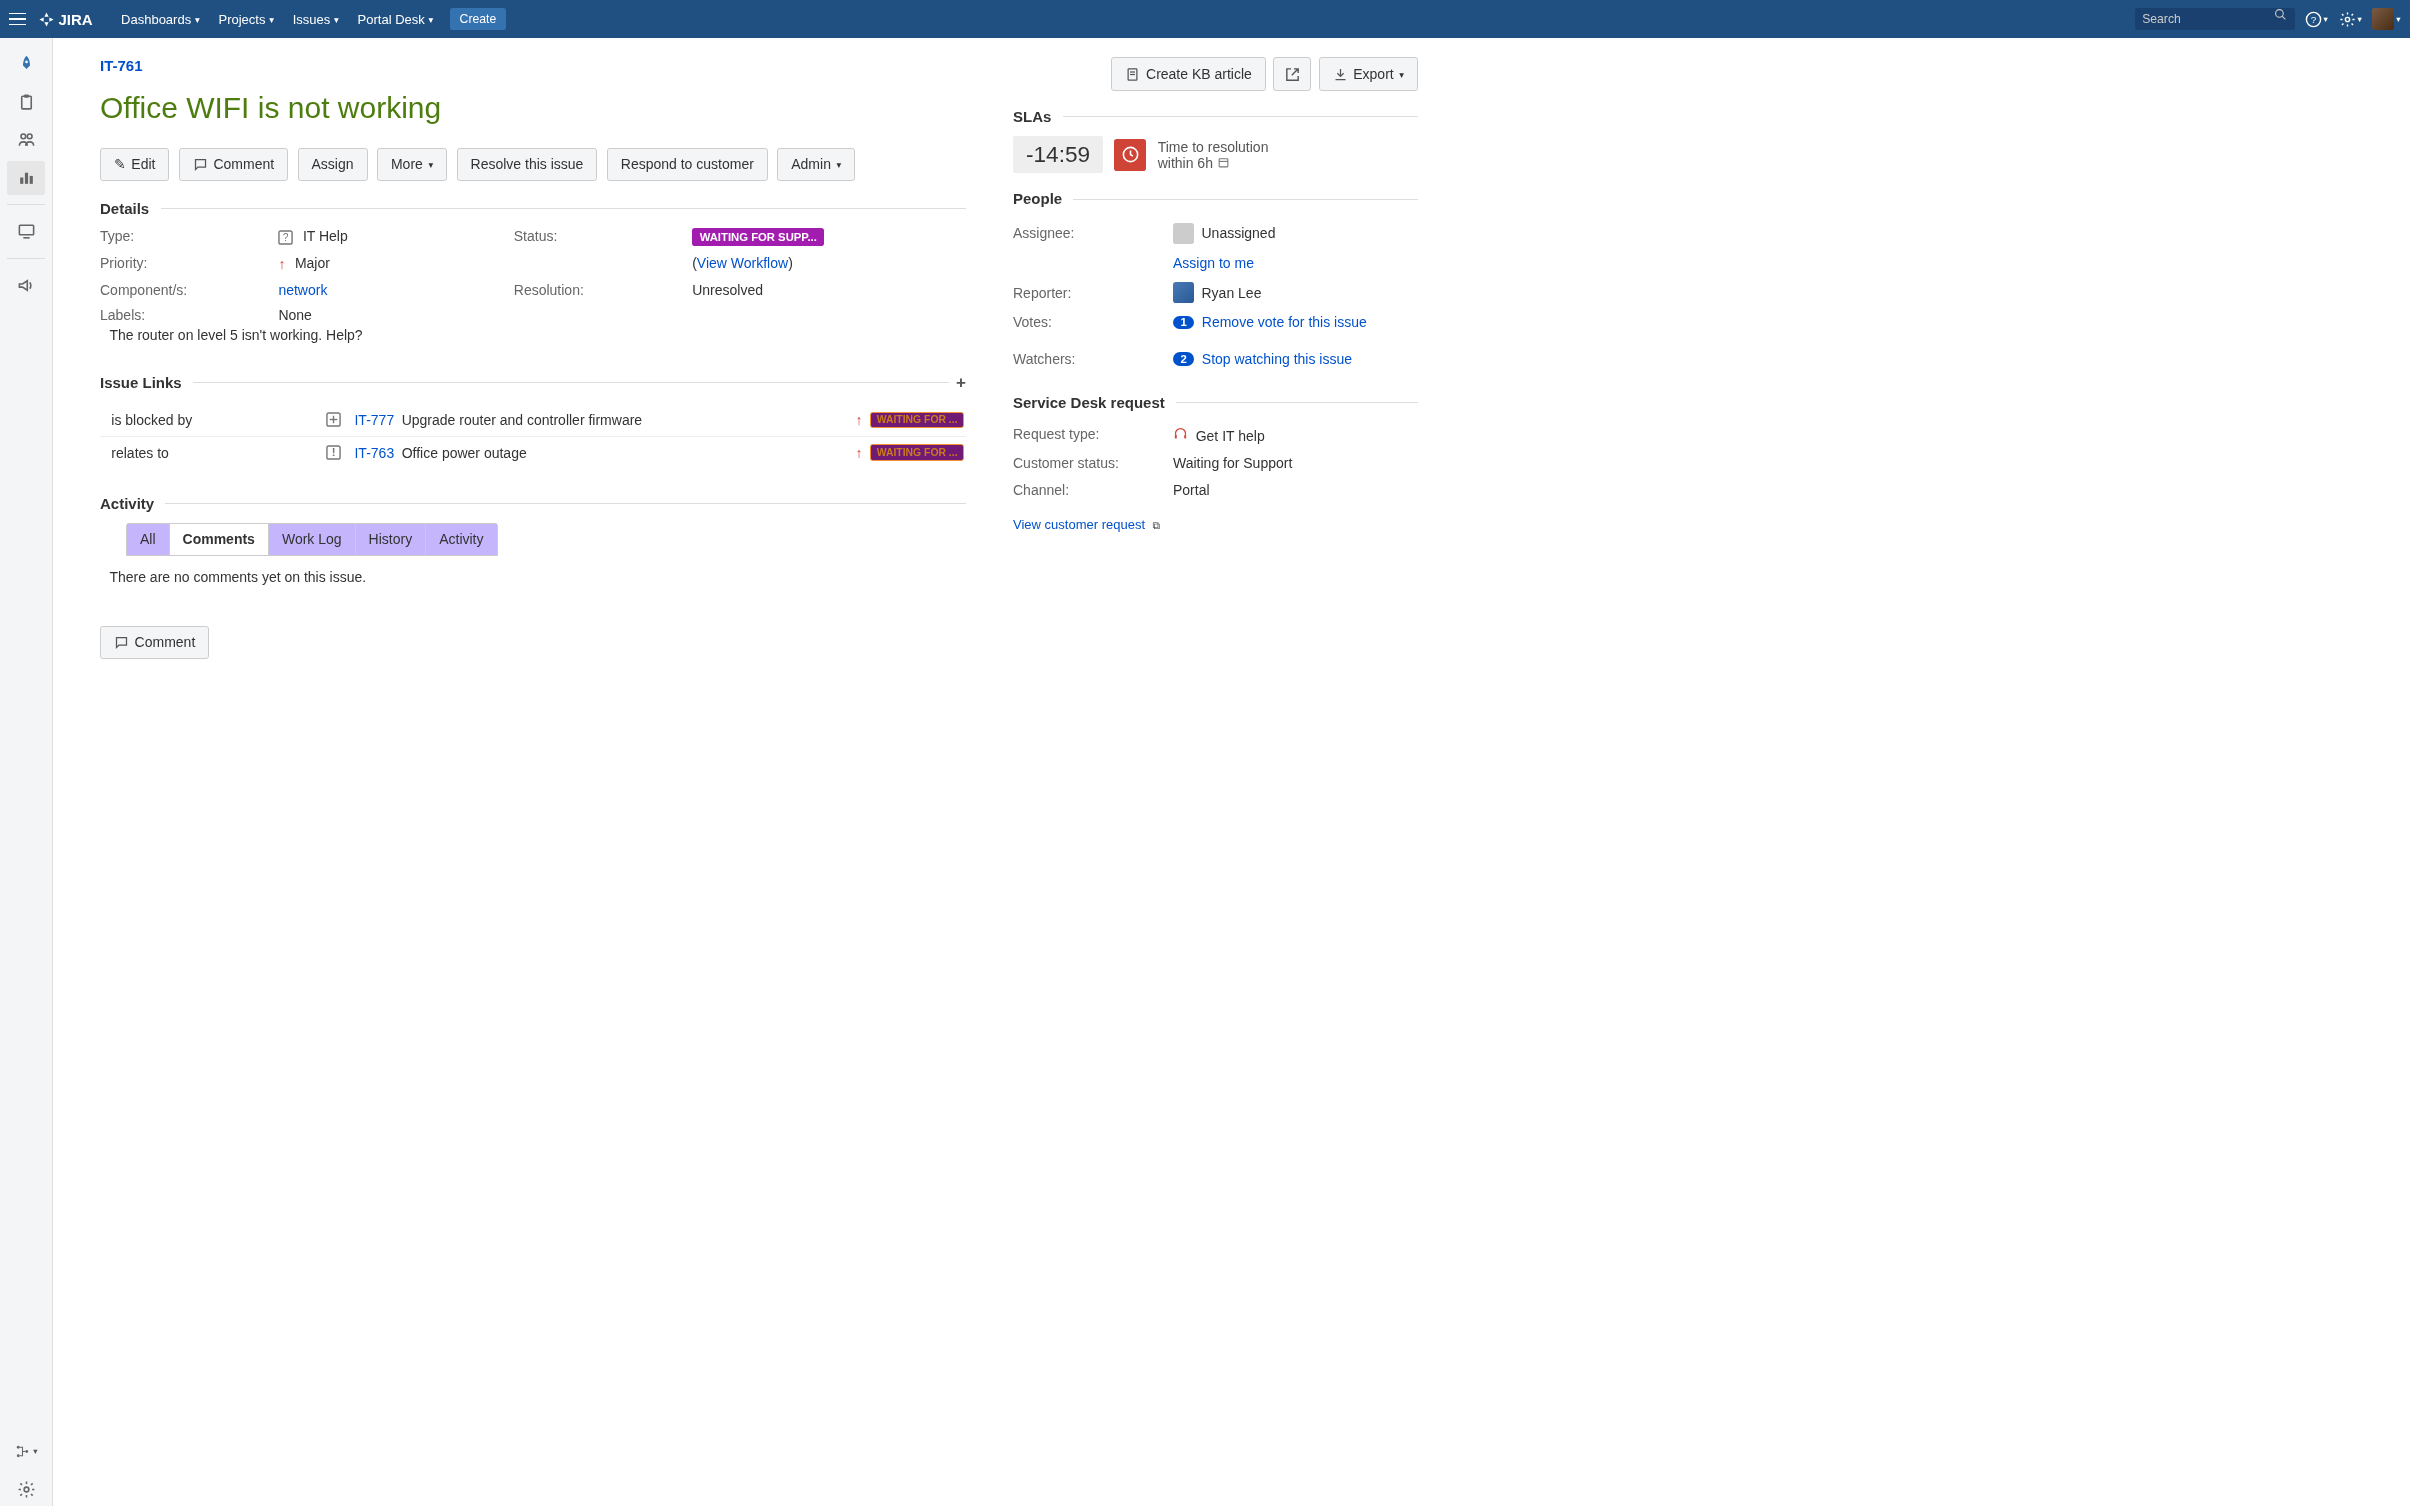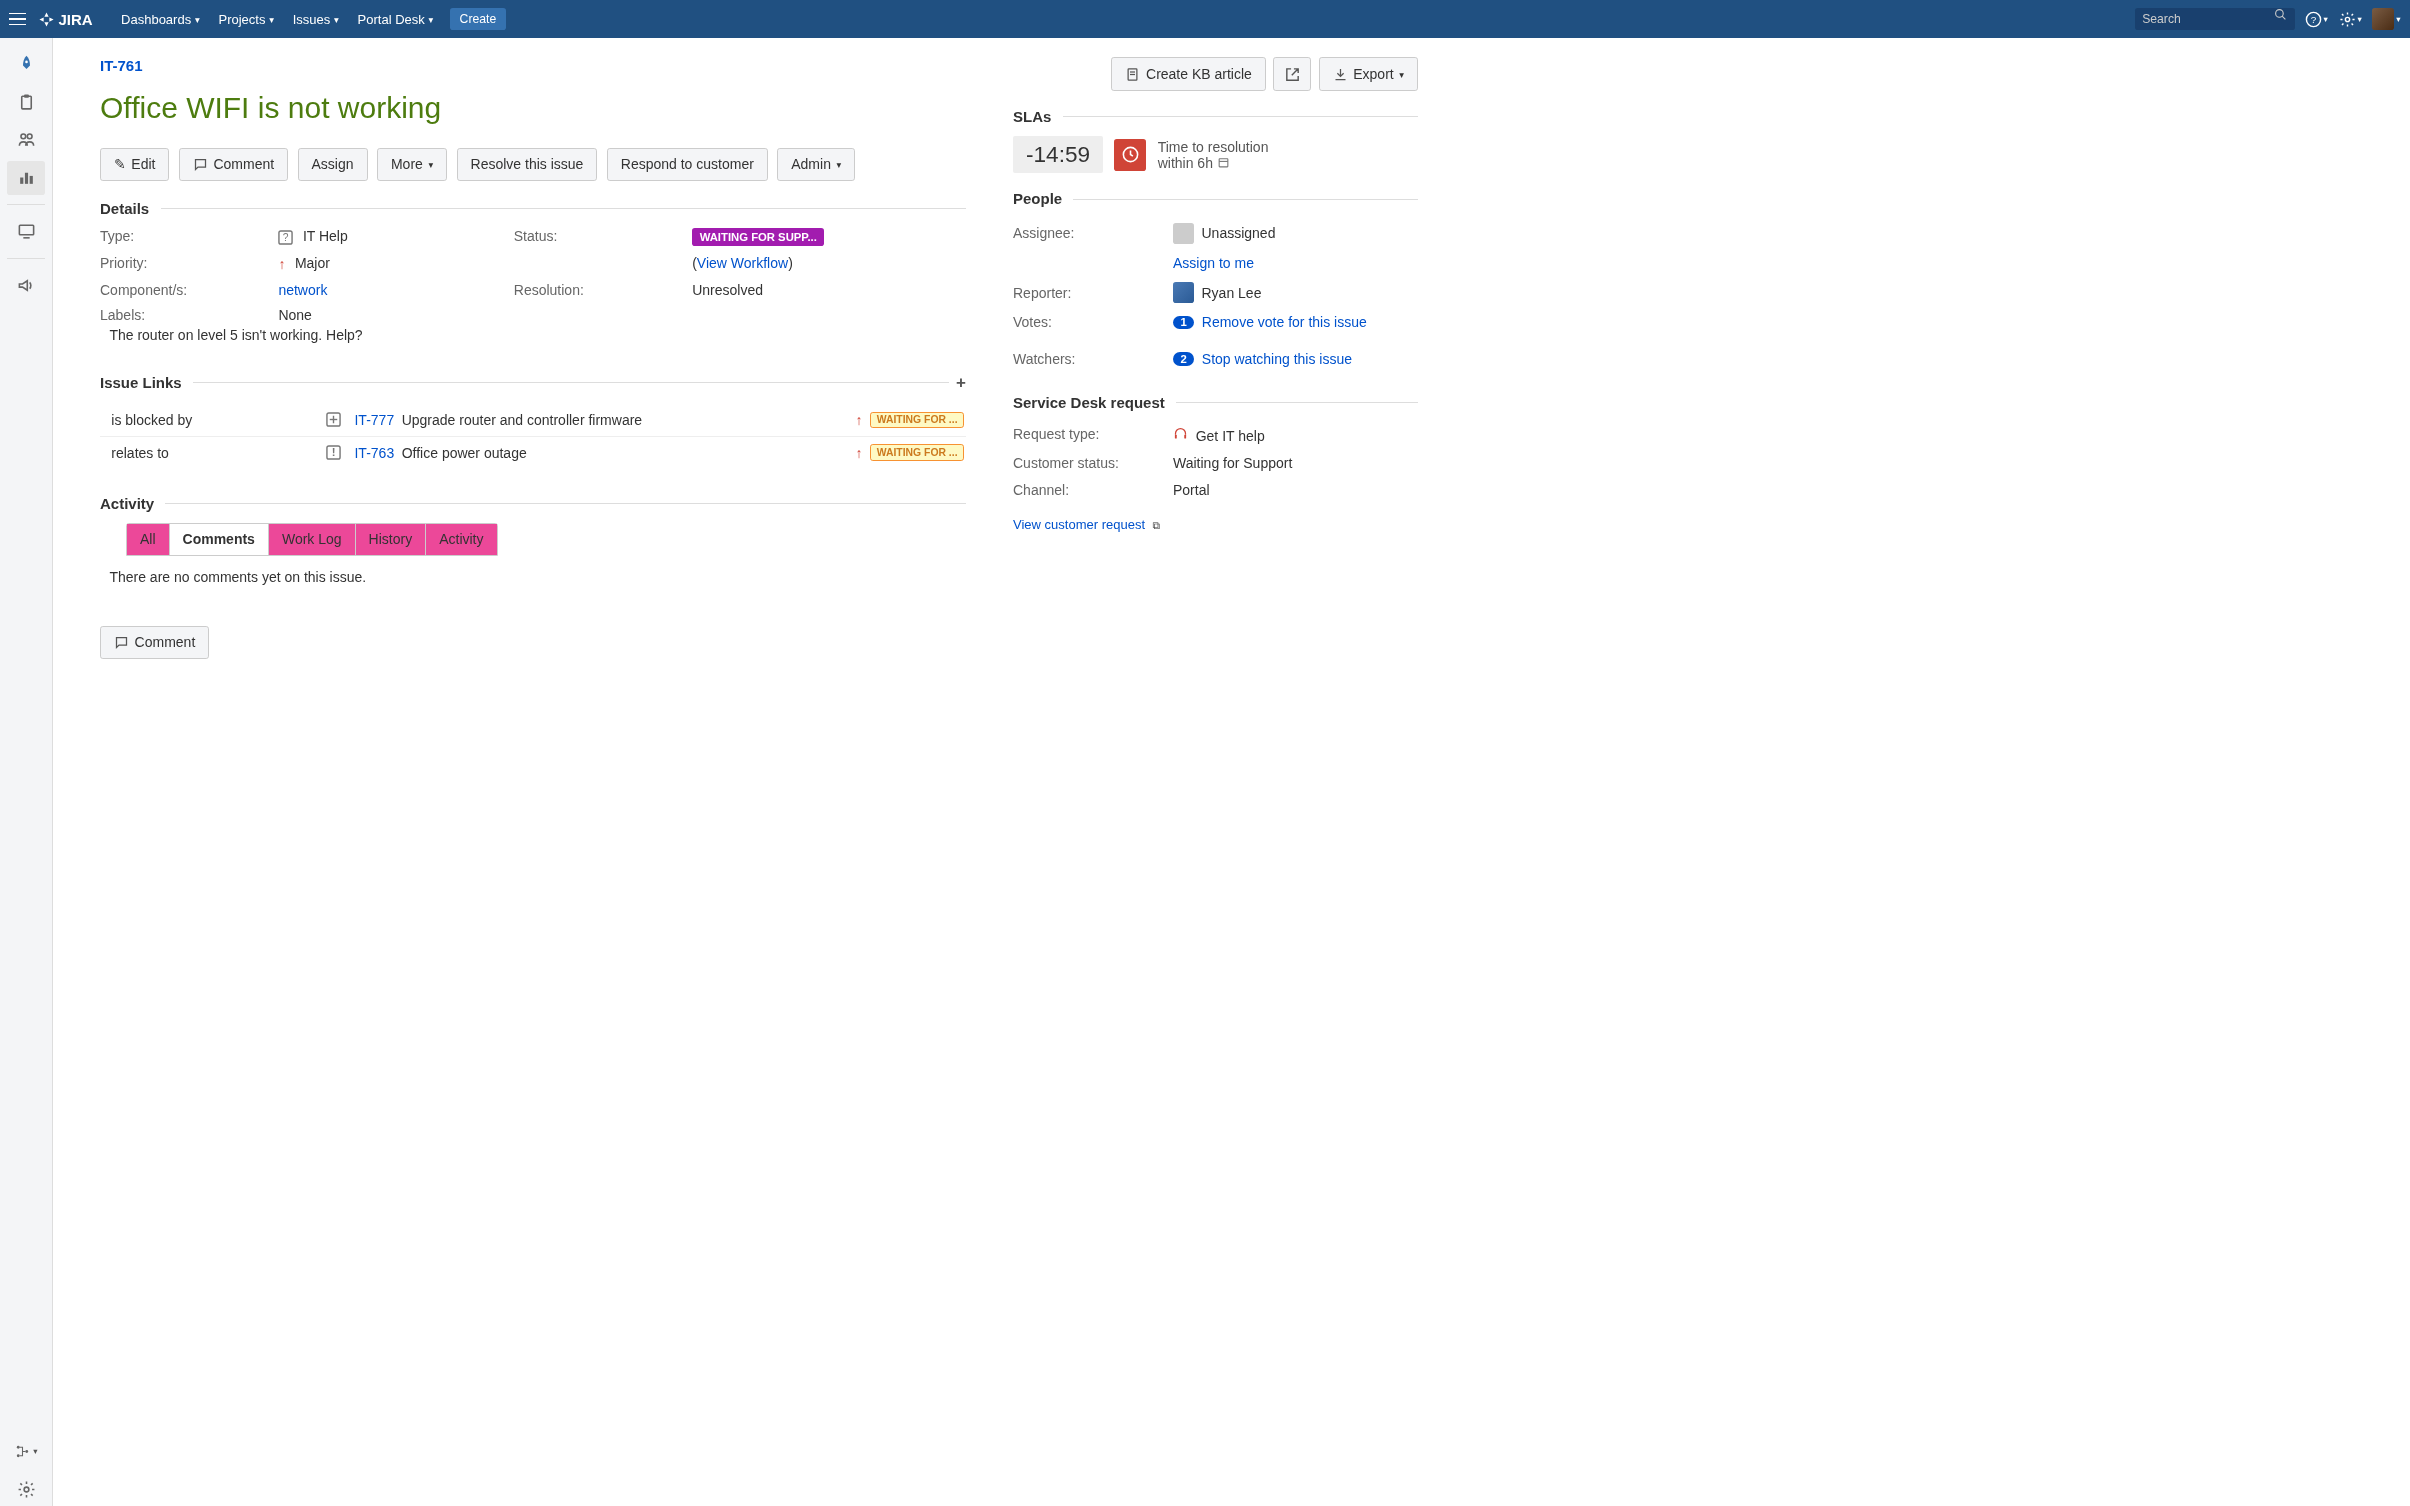--- a/index.html
+++ b/index.html
@@ -42,35 +42,35 @@
 .section-header { display:flex; align-items:center; margin: 15px 0 11.3px 0; }
 .section-header h3 { font-size: 15px; font-weight: 700; color: #333; margin-right: 11.3px; }
 .section-header .line { flex:1; height:0.9px; background:#ddd; }
 .section-header .plus { margin-left: 7.5px; color:#555; font-size:17px; cursor:pointer; font-weight:bold; }
 
 .details-grid { display: grid; grid-template-columns: 169px 226px 169px 1fr; row-gap: 9.4px; column-gap: 9.4px; font-size: 14px; }
 .label-cell { color: #666; }
 .value-cell { color: #333; }
 .link { color: #0052cc; cursor: pointer; }
 .status-lozenge { background: #a21caf; color: #fff; font-size: 11.3px; font-weight:700; padding: 2.8px 7.5px; border-radius: 2.8px; display:inline-block; }
-.status-lozenge.small { background:#fef9c3; border:0.9px solid #f79232; color:#cc7a1e; font-size:10.4px; padding:1.9px 5.6px; }
+.status-lozenge.small { background:#701a75; border:0.9px solid #f79232; color:#cc7a1e; font-size:10.4px; padding:1.9px 5.6px; }
 
 .description-text { font-size: 14px; padding: 3.8px 9.4px; }
 
 .link-row { display:flex; align-items:center; padding: 7.5px 1.9px; border-top:0.9px solid #eee; font-size:14px; gap:7.5px; }
 .link-row:first-of-type { border-top: none; }
 .link-rel { width: 217px; color:#333; padding-left: 9.4px; }
 .link-key { color:#0052cc; cursor:pointer; }
 .link-summary { color:#333; }
 .link-spacer { flex:1; }
 .prio-icon { color:#d04437; font-weight:bold; }
 .icon-inline { display:inline-flex; align-items:center; margin-right:5.6px; vertical-align:middle; }
 
 .tabs { display:flex; border:0.9px solid #ccc; border-radius:2.8px 2.8px 0 0; width:fit-content; margin-left: 26px; margin-top:7.5px; }
-.tab { padding: 7.5px 13px; cursor:pointer; font-size:14px; color:#333; border-right:0.9px solid #ccc; background:#ec4899; }
+.tab { padding: 7.5px 13px; cursor:pointer; font-size:14px; color:#333; border-right:0.9px solid #ccc; background:#c4b5fd; }
 .tab:last-child { border-right:none; }
 .tab.active { background:#fff; font-weight:700; }
 
 .no-comments { padding: 13px 9.4px; font-size:14px; color:#333; }
 
 .comment-btn { margin-top: 28px; }
 
 
 .right-toolbar { display:flex; gap:7.5px; margin-bottom: 17px; justify-content:flex-end; }
 

